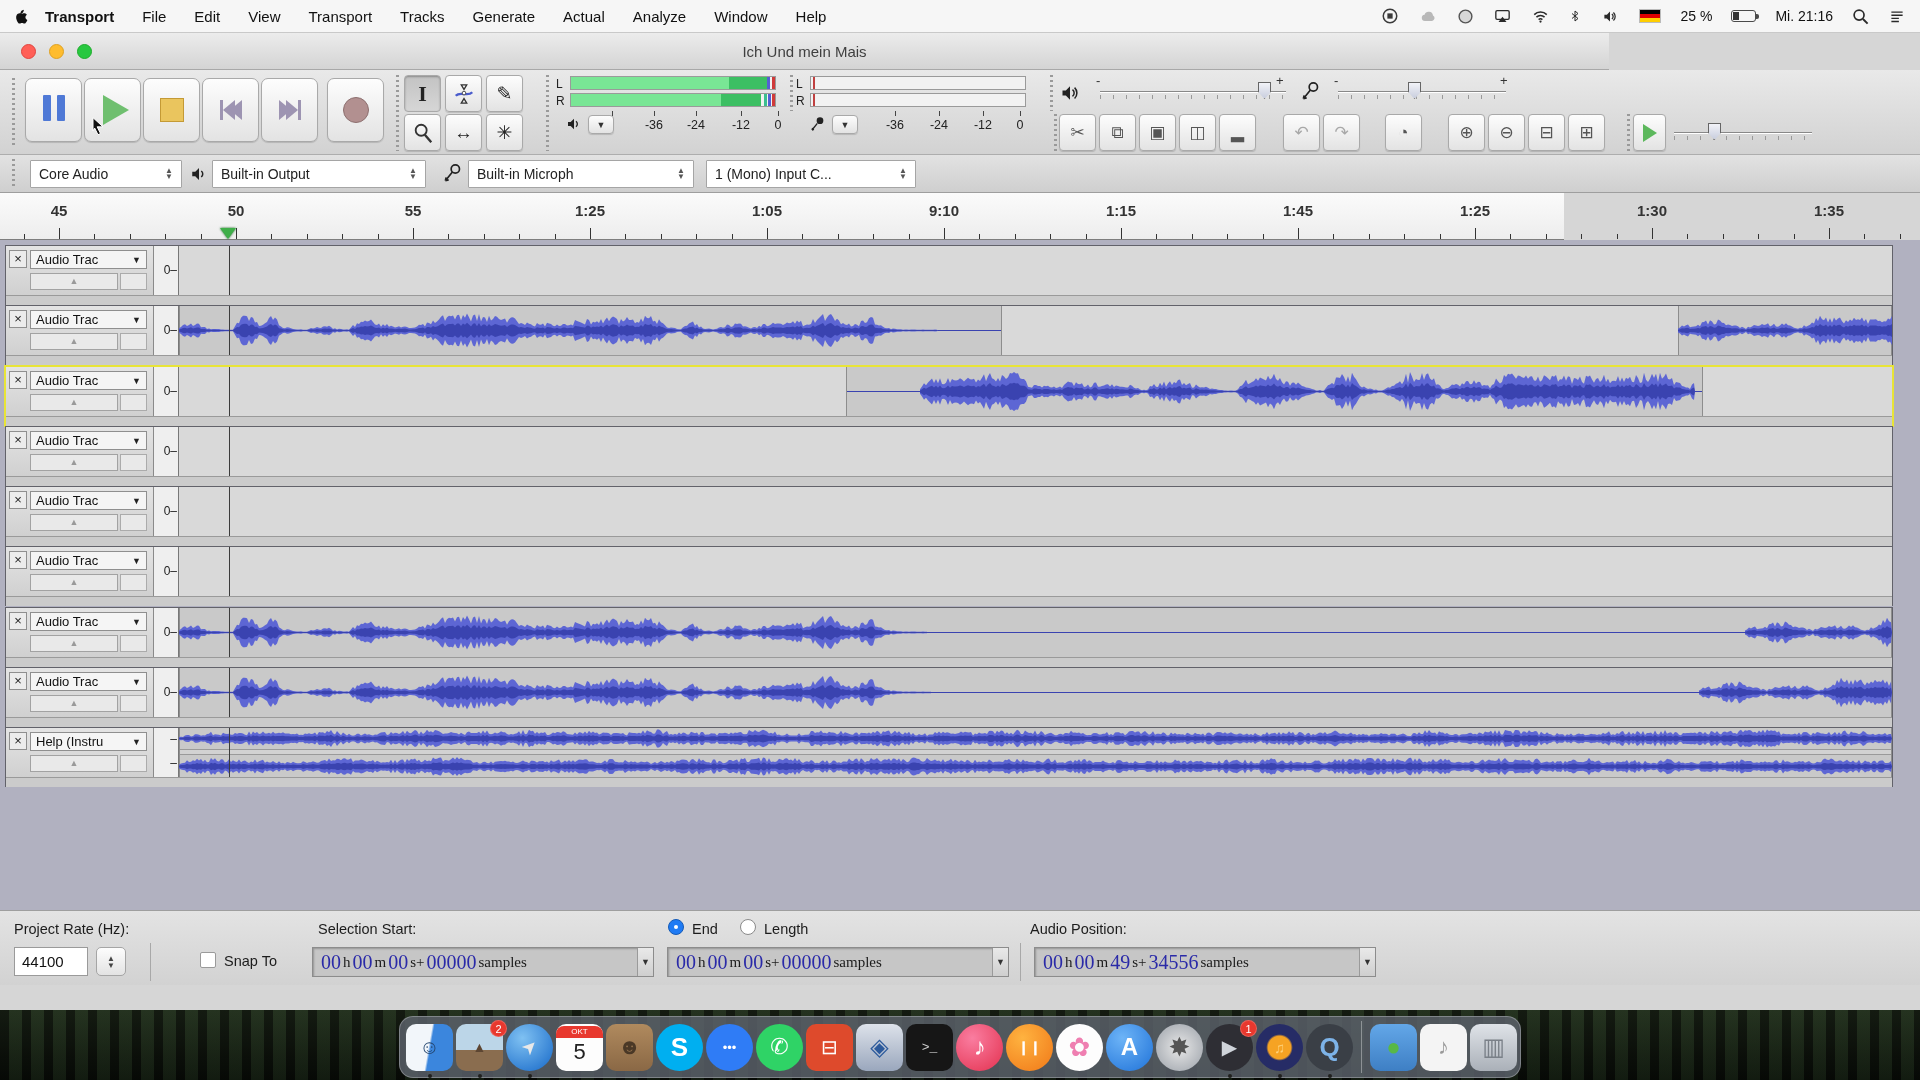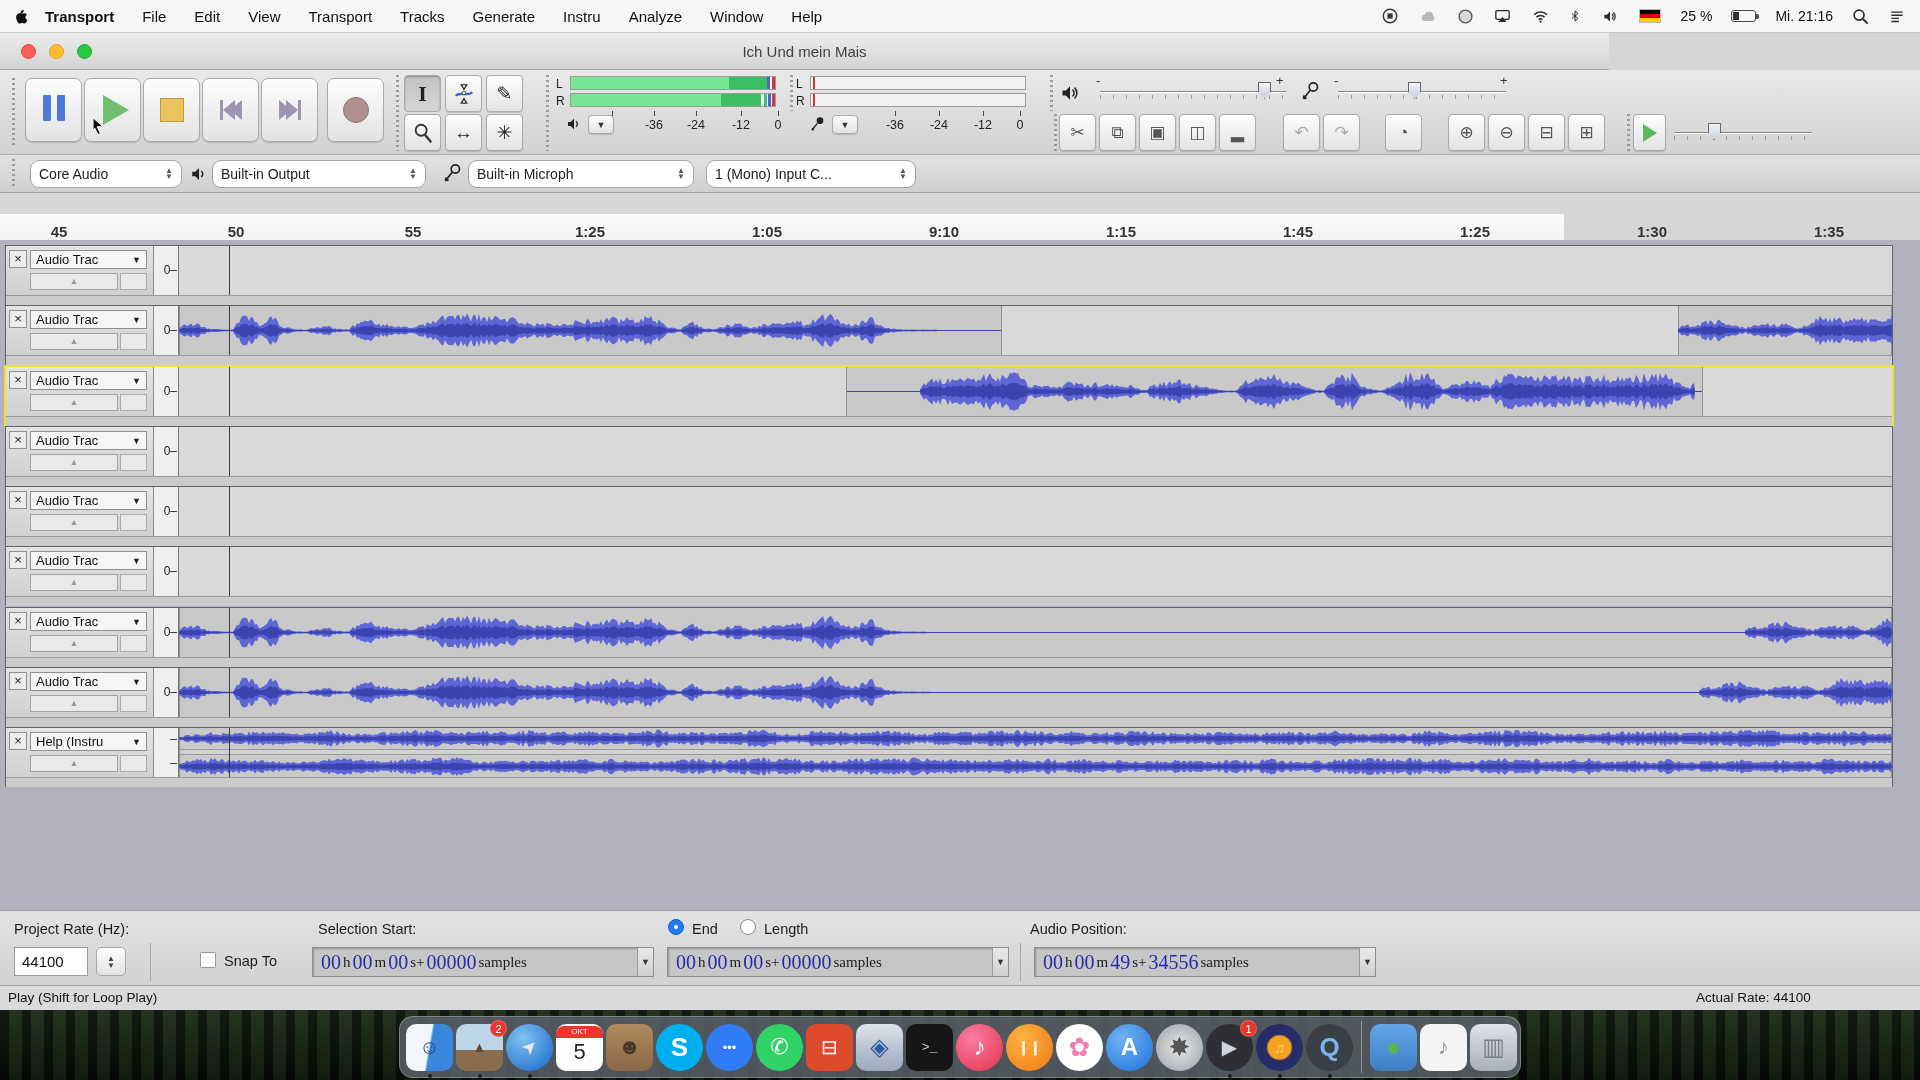--- a/index.html
+++ b/index.html
@@ -59,27 +59,27 @@
   
   .sl-line { position:absolute; height:2px; background:#888; border-bottom:1px solid #fff; }
   .sl-ticks { position:absolute; height:4px; background:repeating-linear-gradient(90deg,#999 0 1px, transparent 1px 13px); }
   .sl-thumb { position:absolute; width:13px; height:17px; background:linear-gradient(#f2f3f8,#c9cede);
               border:1px solid #666; clip-path:polygon(0 0,100% 0,100% 58%,50% 100%,0 58%); }
   .pm { position:absolute; font-size:13px; color:#333; }
 
   
   #devicebar { left:0; top:122px; width:1920px; height:38px;
                background:linear-gradient(#e2e2e2,#cfcfcf); border-bottom:1px solid #9e9e9e; }
-  .dd { position:absolute; top:5px; height:28px; background:#fff; border:1px solid #a5a5a5; border-radius:9px;
+  .dd { position:absolute; top:5px; height:28px; background:#fff; border:1px solid #a5a5a5; border-radius:1px;
         display:flex; align-items:center; font-size:14px; color:#222; padding:0 8px; }
   .dd .chev { margin-left:auto; display:flex; flex-direction:column; line-height:6px; font-size:8px; color:#555; padding-left:8px; }
 
   
   #ruler { left:0; top:160px; width:1564px; height:47px; background:linear-gradient(#fbfbfb,#ededed);
-           border-bottom:1px solid #7d7d7d;margin-top:21px; }
+           border-bottom:1px solid #7d7d7d; }
   .rlabel { position:absolute; top:9px; transform:translateX(-50%); font-size:15px; font-weight:700; color:#333; }
   .rtick { position:absolute; bottom:0; width:1px; background:#333; }
   #marker { position:absolute; width:0; height:0; border-left:8px solid transparent; border-right:8px solid transparent;
             border-top:11px solid #3fae49; filter:drop-shadow(0 0 1px #145c1a); }
 
   
   #trackarea { left:0; top:207px; width:1920px; height:703px; background:#b1b1c0; }
   .trow { position:absolute; left:5px; width:1888px; height:60px; border:1px solid #62626a; background:#c9c9c9; }
   .trow.sel { outline:2px solid #e8e437; outline-offset:-1px; }
   .tpanel { position:absolute; left:0; top:0; width:148px; height:49px;
@@ -157,21 +157,21 @@
             <path fill="#111" d="M12.6 6.2c.8-1 1.4-2.4 1.2-3.8-1.2.1-2.6.9-3.4 1.9-.8.9-1.4 2.3-1.2 3.7 1.3.1 2.6-.8 3.4-1.8zm3.5 6.9c0-2.4 2-3.6 2.1-3.7-1.1-1.7-2.9-1.9-3.5-1.9-1.5-.2-2.9.9-3.7.9-.8 0-1.9-.9-3.2-.9-1.6 0-3.1 1-4 2.4-1.7 2.9-.4 7.3 1.2 9.7.8 1.2 1.8 2.5 3.1 2.4 1.2-.1 1.7-.8 3.2-.8s1.9.8 3.2.8c1.3 0 2.2-1.2 3-2.4.9-1.4 1.3-2.7 1.3-2.8-.1 0-2.7-1-2.7-3.7z"></path>
           </svg>
         </div>
         <div class="menu-item app">Transport</div>
         <div class="menu-item">File</div>
         <div class="menu-item">Edit</div>
         <div class="menu-item">View</div>
         <div class="menu-item">Transport</div>
         <div class="menu-item">Tracks</div>
         <div class="menu-item">Generate</div>
-        <div class="menu-item">Instru</div>
+        <div class="menu-item">Actual</div>
         <div class="menu-item">Analyze</div>
         <div class="menu-item">Window</div>
         <div class="menu-item">Help</div>
       </div>
     <div id="menu-right">
         <div>
           <svg width="18" height="18" viewBox="0 0 24 24">
             <circle cx="12" cy="12" r="9" fill="none" stroke="#3a3a3a" stroke-width="2"></circle>
             <rect x="8.5" y="8.5" width="7" height="7" fill="#3a3a3a"></rect>
           </svg>
@@ -815,24 +815,20 @@
           <div class="d">00</div>
           <div class="u"> m </div>
           <div class="d">49</div>
           <div class="u"> s+</div>
           <div class="d">34556</div>
           <div class="u"> samples</div>
           <div class="fa">▼</div>
         </div>
     </div>
 
-    <div id="statusbar" class="abs">
-      <div class="st-txt" style="left:8px">Play (Shift for Loop Play)</div>
-      <div class="st-txt" style="left:1696px">Actual Rate: 44100</div>
-    </div>
   </div>
 
   <div id="desktop" class="abs">
     <div id="dock">
         <div class="dicon" style="background: linear-gradient(100deg, rgb(242, 246, 250) 48%, rgb(59, 134, 221) 52%);">
           <div style="font-size: 20px; color: rgb(35, 69, 110); font-weight: 400;">☺</div>
           <div class="rdot"></div>
         </div>
         <div class="dicon" style="background: linear-gradient(rgb(188, 214, 232) 55%, rgb(138, 109, 79) 55%);">
           <div style="font-size: 14px; color: rgb(93, 70, 50); font-weight: 400;">▲</div>

